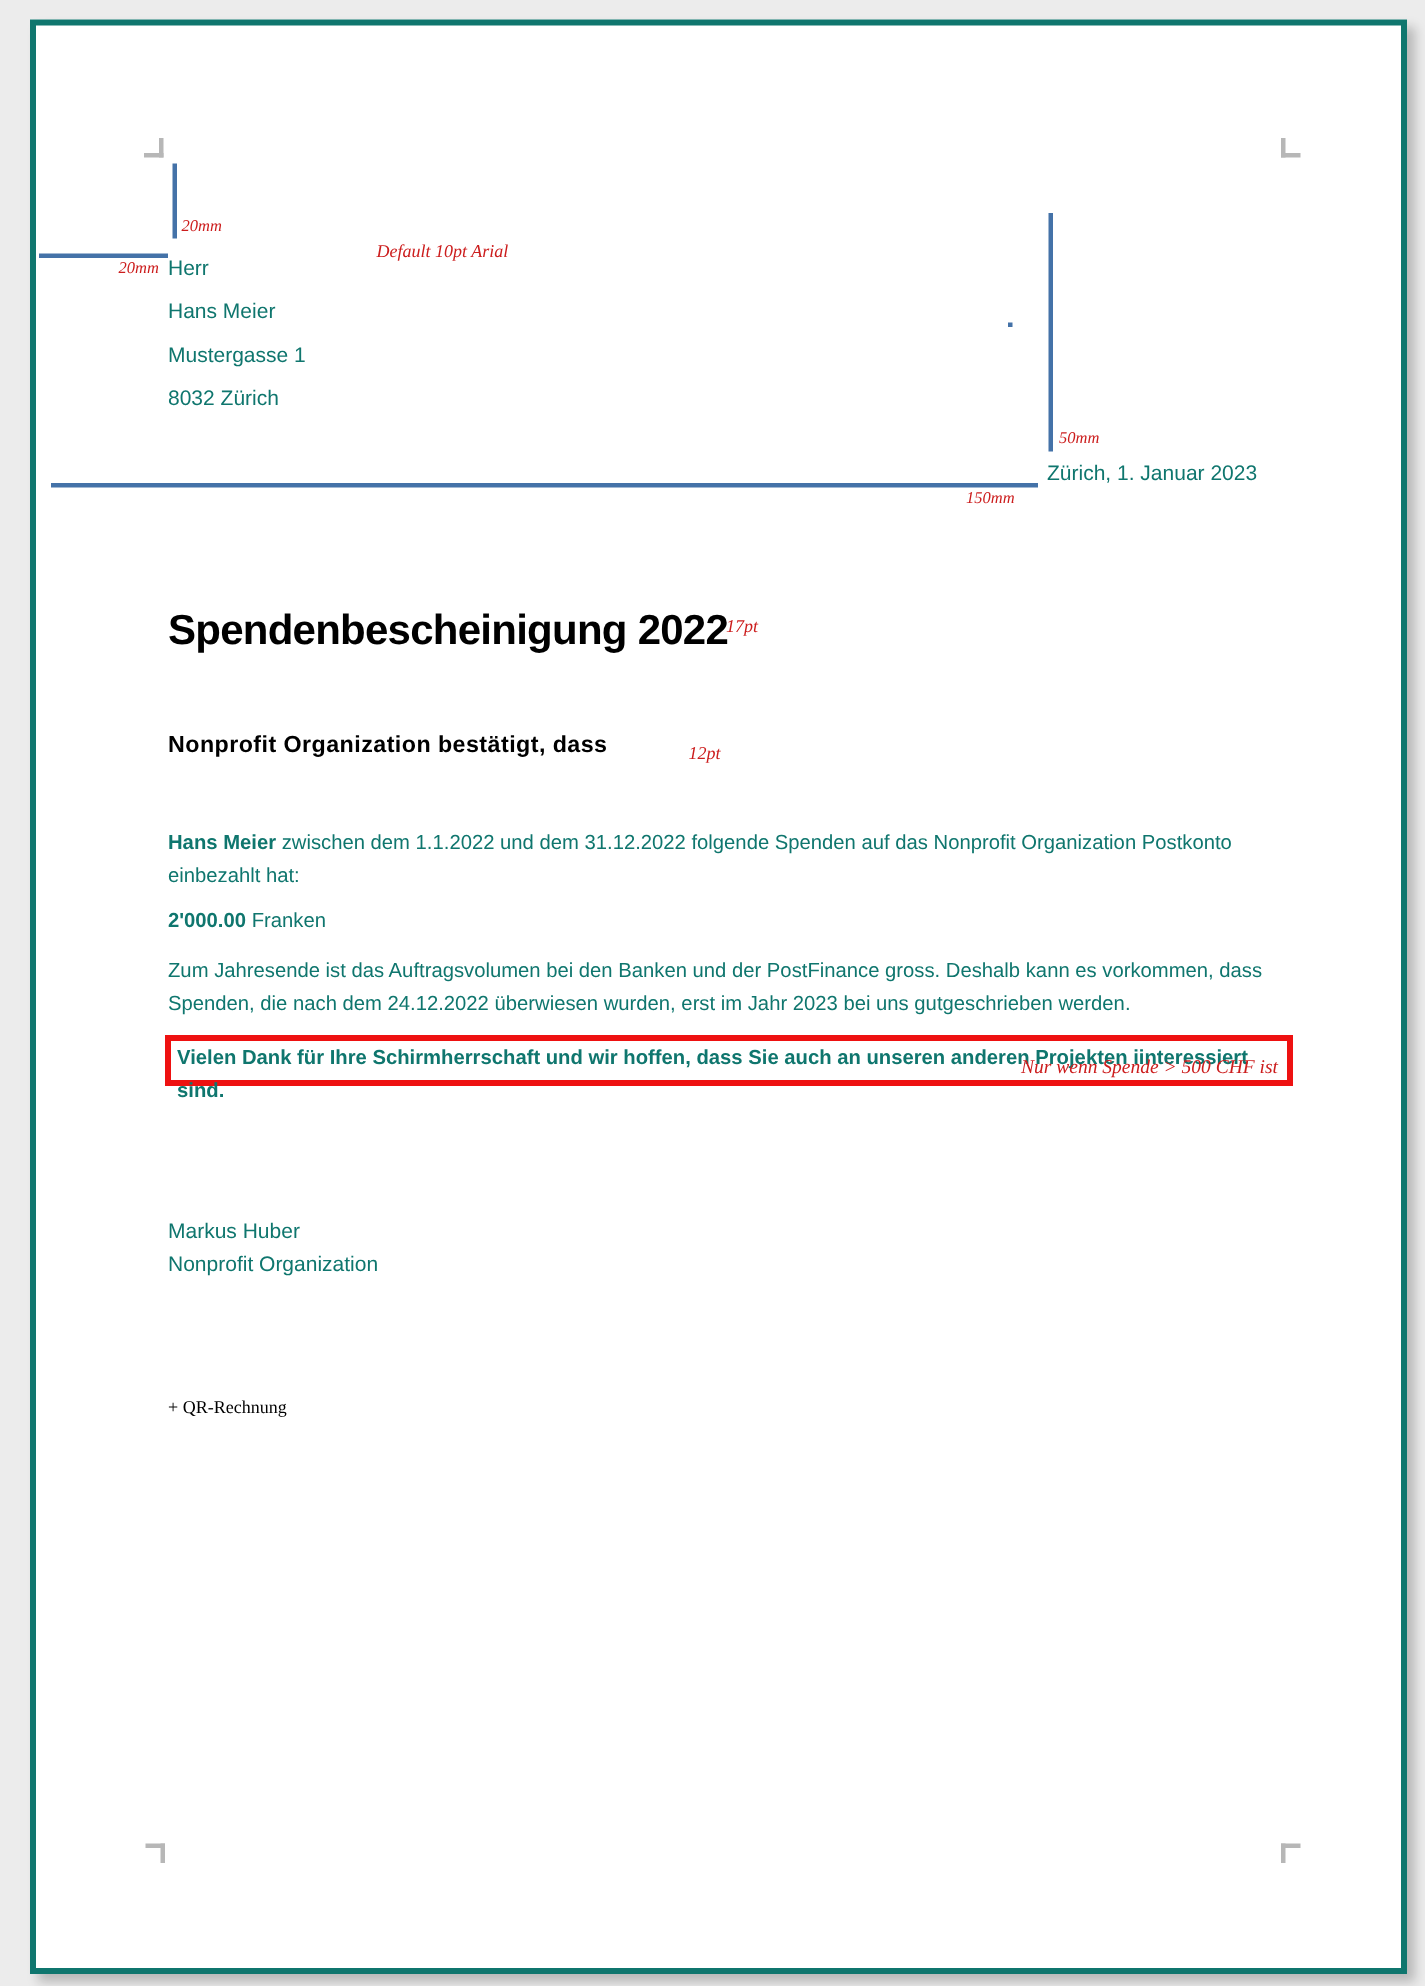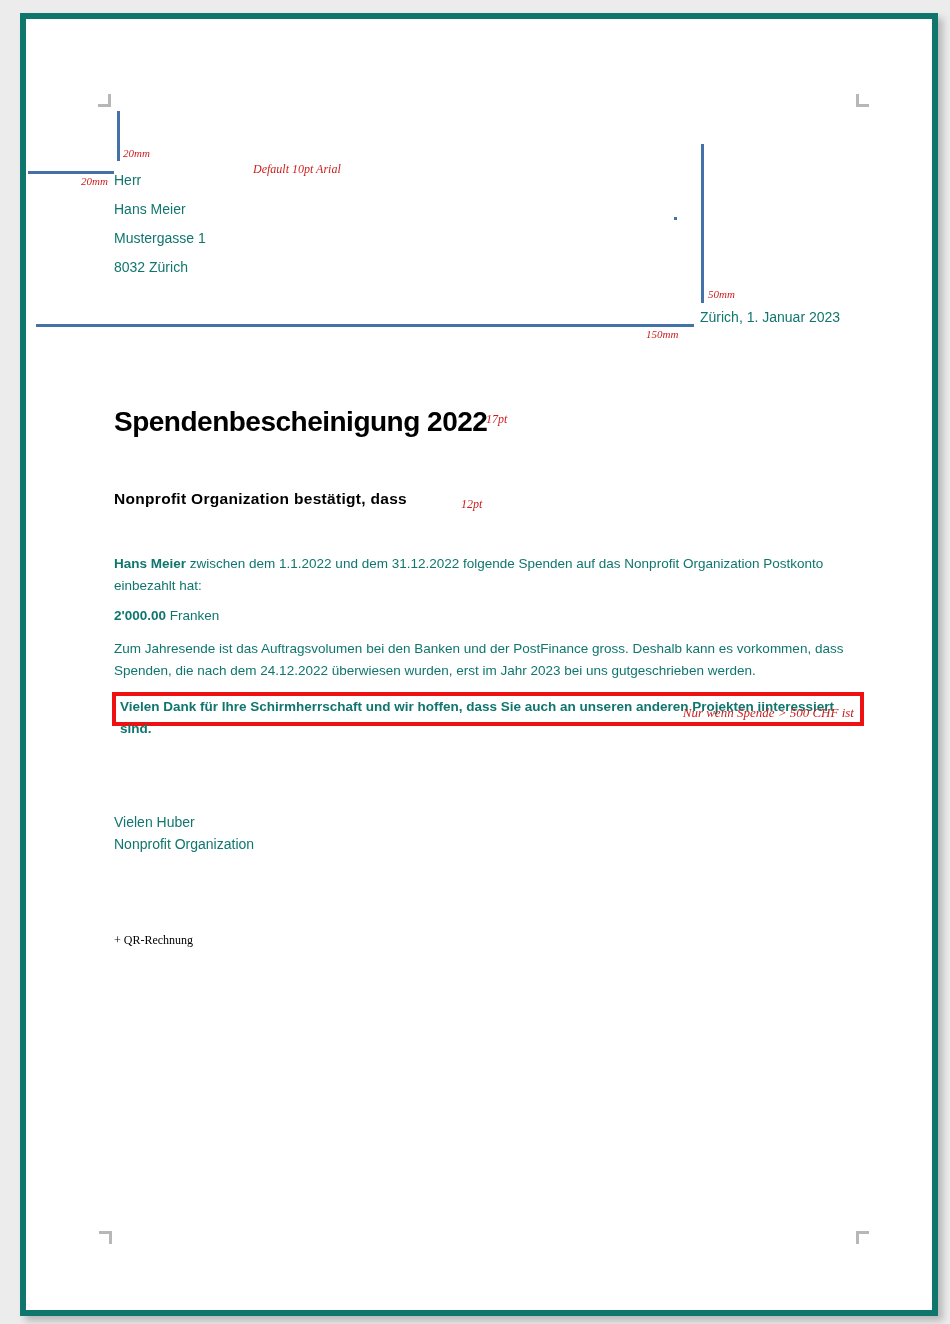--- a/index.html
+++ b/index.html
@@ -8,21 +8,21 @@
     background: #ececec;
     font-family: "Liberation Sans", sans-serif;
     position: relative;
     overflow: hidden;
   }
   .page {
     position: absolute;
     left: 20px; top: 13px;
     width: 918px; height: 1303px;
     background: #ffffff;
-    border: 6px solid #0f766e;
+    border: 4px solid #0f766e;
     box-shadow: 5px 5px 7px rgba(0,0,0,0.22);
   }
   .abs { position: absolute; }
 
   
   .crop { width: 13px; height: 13px; border: 0 solid #b7b7b7; }
   .crop.tl { border-right-width: 3px; border-bottom-width: 3px; }
   .crop.tr { border-left-width: 3px;  border-bottom-width: 3px; }
   .crop.bl { border-top-width: 3px;   border-right-width: 3px; }
   .crop.br { border-top-width: 3px;   border-left-width: 3px; }
@@ -116,18 +116,18 @@
     <span class="bold">2'000.00</span><span> Franken</span>
   </div>
 
   <div class="abs doc-text" style="left:88px;top:619px;width:745px">Zum Jahresende ist das Auftragsvolumen bei den Banken und der PostFinance gross. Deshalb kann es vorkommen, dass Spenden, die nach dem 24.12.2022 überwiesen wurden, erst im Jahr 2023 bei uns gutgeschrieben werden.</div>
 
   <div class="abs highlight-box" style="left:86px;top:673px">
     <div class="inner doc-text">Vielen Dank für Ihre Schirmherrschaft und wir hoffen, dass Sie auch an unseren anderen Projekten iinteressiert sind.</div>
     <div class="ann note-in-box">Nur wenn Spende &gt; 500 CHF ist</div>
   </div>
 
-  <div class="abs doc-text signature" style="left:88px;top:792px">Vielen Huber
+  <div class="abs doc-text signature" style="left:88px;top:792px">Markus Huber
 Nonprofit Organization</div>
 
   <div class="abs attachment" style="left:88px;top:914px">+ QR-Rechnung</div>
 
 </div>
 
 </body></html>

